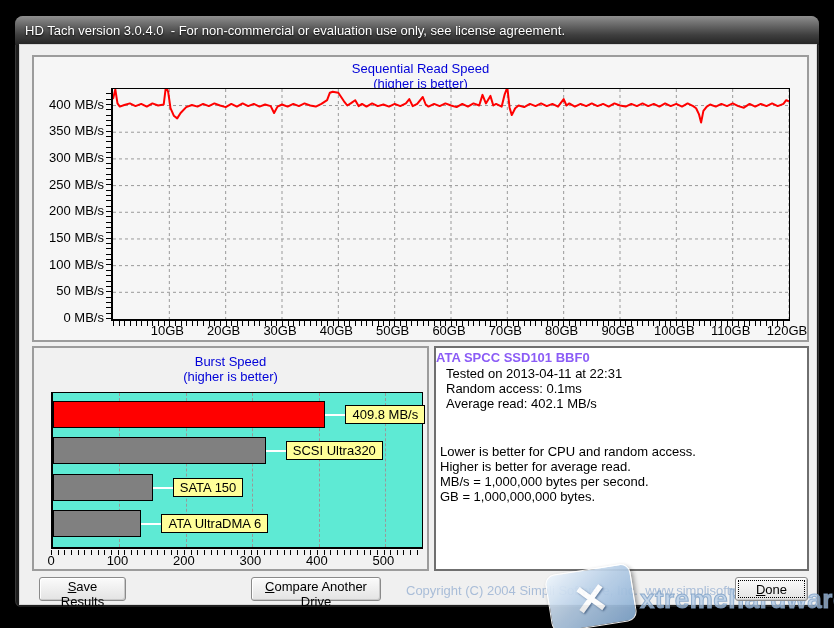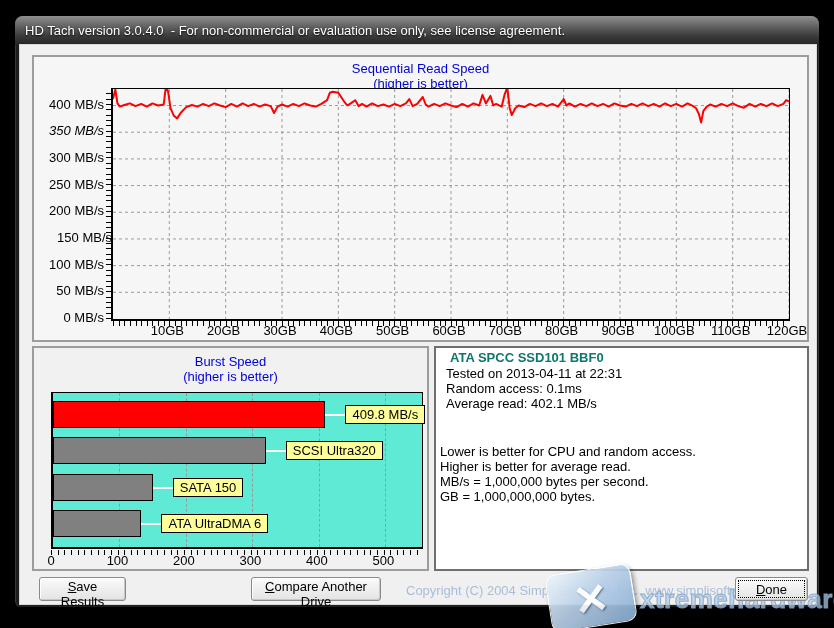--- a/index.html
+++ b/index.html
@@ -46,21 +46,21 @@
   .bgrid{position:absolute;top:0;bottom:0;width:0;border-left:1px dashed #999;}
   .bbar{position:absolute;left:0;height:27px;border:1px solid #000;z-index:2;}
   .bconn{position:absolute;height:2px;background:#fff;z-index:3;}
   .blab{position:absolute;height:19px;line-height:17px;padding:0 6px;background:#ffff99;
         border:1px solid #000;white-space:nowrap;z-index:4;}
   .btick{position:absolute;width:34px;text-align:center;}
   .burst-minor-x{position:absolute;left:-2px;right:-1px;bottom:-8px;height:5px;
            background:repeating-linear-gradient(90deg,#000 0,#000 1px,transparent 1px,transparent 6.65px);}
 
   
-  .drive-name{position:absolute;left:14px;top:2px;color:#0f766e;font-weight:bold;text-align:right;}
+  .drive-name{position:absolute;left:0;top:2px;color:#8b5cf6;font-weight:bold;text-align:right;}
   .stats{position:absolute;left:10px;top:18px;line-height:15px;}
   .notes{position:absolute;left:4px;top:96px;line-height:15px;}
 
   
   .btn{position:absolute;top:532px;height:24px;font-family:"Liberation Sans",sans-serif;font-size:13px;
        background:linear-gradient(180deg,#fbfbfb,#e3e3e3);border:1px solid #8a8a8a;border-radius:3px;
        box-shadow:inset 1px 1px 0 #fff, inset -1px -1px 0 #c8c8c8;color:#000;}
   .btn-save{left:19px;width:87px;}
   .btn-upload{left:121px;width:91px;}
   .btn-compare{left:231px;width:130px;}
@@ -116,25 +116,25 @@
               <line x1="563.3333333333334" y1="0" x2="563.3333333333334" y2="230" stroke="#9a9a9a" stroke-width="1" stroke-dasharray="3,3"></line>
               <line x1="619.6666666666666" y1="0" x2="619.6666666666666" y2="230" stroke="#9a9a9a" stroke-width="1" stroke-dasharray="3,3"></line>
               <line x1="676" y1="0" x2="676" y2="230" stroke="#9a9a9a" stroke-width="1" stroke-dasharray="3,3"></line>
               <polyline points="0.0,10.1 2.3,0.5 4.5,14.4 6.8,17.6 11.3,16.0 16.9,14.4 22.5,17.1 28.2,14.9 33.8,17.6 39.4,14.4 45.1,16.5 50.7,15.5 53.0,-3.2 55.2,3.2 57.5,19.2 60.8,26.7 64.2,29.4 67.6,24.0 73.2,18.1 78.9,16.0 84.5,17.6 90.1,14.9 95.8,17.1 101.4,14.4 107.0,16.5 112.7,18.1 118.3,14.9 123.9,17.6 129.6,14.4 135.2,17.1 140.8,14.9 146.5,17.6 152.1,15.5 157.7,17.1 161.1,24.0 164.5,17.6 169.0,15.5 174.6,17.6 180.3,14.9 185.9,17.1 191.5,14.4 197.2,16.5 202.8,17.6 208.4,14.9 214.1,11.2 216.9,3.7 219.7,2.7 225.3,3.7 231.0,12.3 234.3,16.5 237.7,14.4 242.2,11.2 245.6,17.1 249.0,14.9 253.5,17.6 259.1,14.4 264.8,17.1 270.4,15.5 276.0,17.6 281.7,14.9 287.3,17.1 292.9,14.4 296.3,10.1 299.7,17.1 304.2,14.9 309.8,8.0 312.7,15.5 315.5,17.6 321.1,14.9 326.7,17.1 332.4,14.4 338.0,16.5 343.6,18.1 349.3,14.9 354.9,17.6 360.5,14.4 366.2,16.5 369.5,5.9 372.9,14.4 377.4,6.9 380.3,16.5 383.1,14.9 388.7,17.6 391.5,5.9 394.3,-1.6 396.6,18.7 398.8,26.1 402.2,19.2 405.6,16.5 411.2,18.1 416.9,14.9 422.5,17.1 428.1,14.4 433.8,17.1 439.4,14.9 445.0,17.6 450.7,10.1 453.5,16.5 456.3,14.4 461.9,17.6 467.6,14.9 473.2,17.1 478.8,14.4 484.5,17.1 490.1,14.9 495.7,17.6 501.4,14.4 507.0,16.5 512.6,17.6 518.3,14.9 523.9,17.1 529.5,14.4 535.2,17.1 540.8,14.9 546.4,17.6 552.1,14.4 557.7,17.1 563.3,14.9 569.0,17.6 574.6,14.4 580.2,17.1 583.1,19.2 585.9,25.1 588.1,33.6 590.4,21.9 593.8,17.6 597.1,15.5 602.8,17.6 608.4,14.9 614.0,17.1 619.7,14.4 625.3,17.1 630.9,18.7 636.6,14.9 642.2,17.6 647.8,14.9 653.5,17.1 659.1,14.4 664.7,17.1 670.4,14.9 673.2,11.2 676.0,12.3" fill="none" stroke="#ff0000" stroke-width="2" stroke-linejoin="round"></polyline>
             </svg>
           <div class="minor-x"></div>
           <div class="minor-y"></div>
         </div>
         <div id="readY">
             <div class="ylab" style="left: 8px; top: 40.5429px;">400 MB/s</div>
-            <div class="ylab" style="left: 8px; top: 67.2251px; font-style: italic;">350 MB/s</div>
+            <div class="ylab" style="left: 8px; top: 67.2251px;">350 MB/s</div>
             <div class="ylab" style="left: 8px; top: 93.9072px;">300 MB/s</div>
             <div class="ylab" style="left: 8px; top: 120.589px;">250 MB/s</div>
             <div class="ylab" style="left: 8px; top: 147.271px;">200 MB/s</div>
-            <div class="ylab" style="left: 16px; top: 173.954px;">150 MB/s</div>
+            <div class="ylab" style="left: 8px; top: 173.954px;">150 MB/s</div>
             <div class="ylab" style="left: 8px; top: 200.636px;">100 MB/s</div>
             <div class="ylab" style="left: 8px; top: 227.318px;">50 MB/s</div>
             <div class="ylab" style="left: 8px; top: 254px;">0 MB/s</div>
           </div>
         <div id="readX">
             <div class="xlab" style="left: 107.333px;">10GB</div>
             <div class="xlab" style="left: 163.667px;">20GB</div>
             <div class="xlab" style="left: 220px;">30GB</div>
             <div class="xlab" style="left: 276.333px;">40GB</div>
             <div class="xlab" style="left: 332.667px;">50GB</div>

